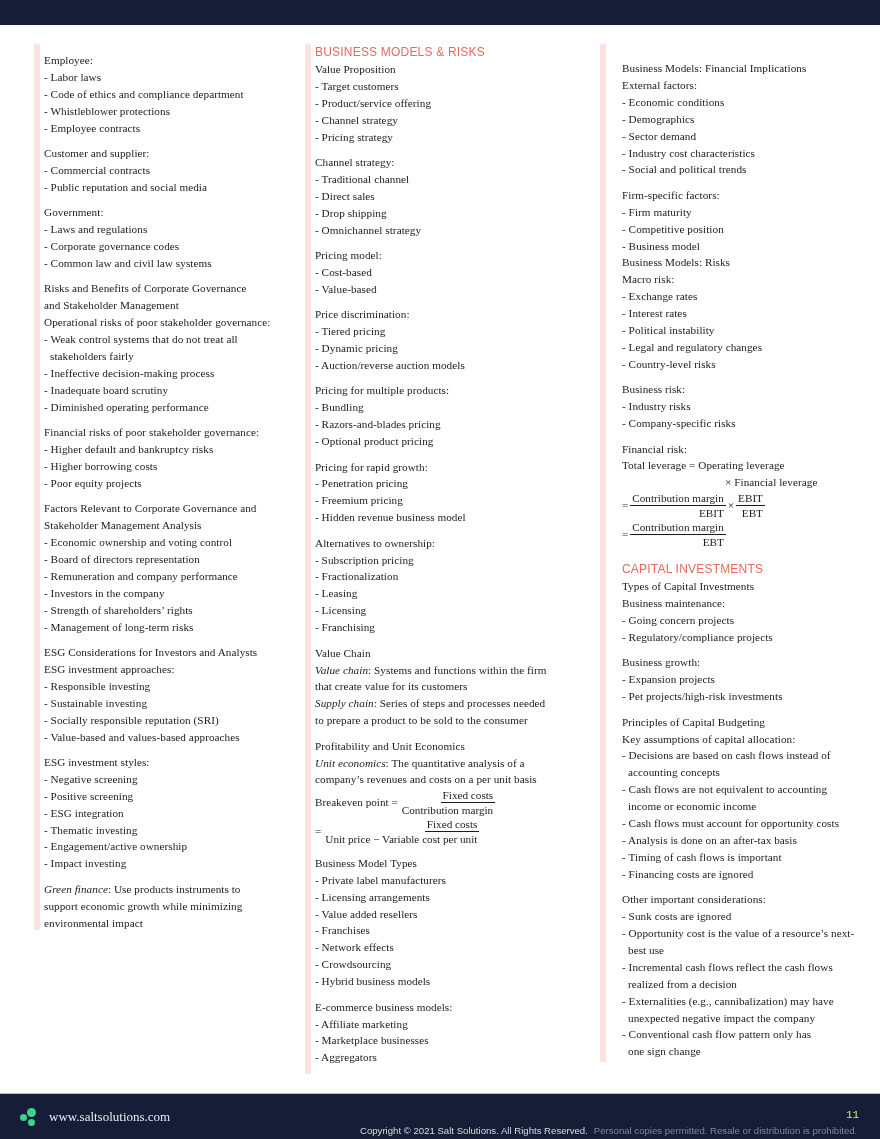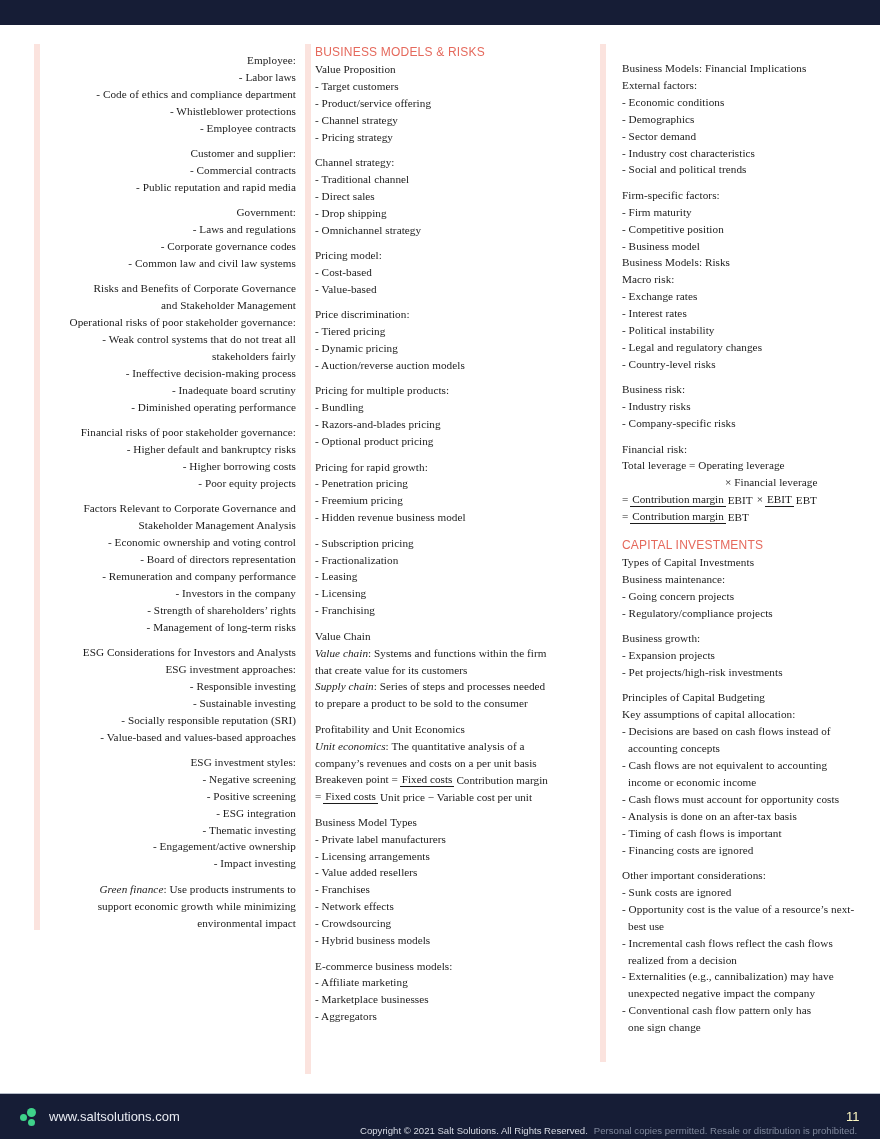--- a/index.html
+++ b/index.html
@@ -1,55 +1,55 @@
 <!DOCTYPE html>
 <html><head>
 <meta charset="utf-8">
 <style>
   * { box-sizing: border-box; margin: 0; padding: 0; }
   html, body { width: 880px; height: 1139px; background: #ffffff; overflow: hidden; }
   body { position: relative; font-family: "DejaVu Serif", "Liberation Serif", serif; color: #1b1b1b; }
   .topbar { position: absolute; left: 0; top: 0; width: 880px; height: 25px; background: #161d36; }
   .col { position: absolute; top: 44px; border-left: 6px solid #fbe3de; padding-left: 4px; font-size: 10.6px; line-height: 16.9px; }
-  .col1 { left: 34px; width: 262px; height: 886px; padding-top: 8px; text-align: right; }
+  .col1 { left: 34px; width: 262px; height: 886px; padding-top: 8px; }
   .col2 { left: 293px; width: 266px; height: 1030px; padding-left: 4px; margin-left: 12px; }
   .col3 { left: 600px; width: 290px; height: 1018px; padding-left: 16px; padding-top: 16px; }
   .line { white-space: nowrap; font-family: "Liberation Serif", serif; font-size: 11.2px; letter-spacing: 0.05px; }
   .b { font-weight: normal; }
   .i { font-style: italic; }
   .ind { padding-left: 6px; }
   .gap { height: 8.5px; }
   .section { font-family: "Liberation Sans", sans-serif; color: #e5695c; font-size: 12px; letter-spacing: 0.2px; line-height: 17px; }
   .formula { font-family: "Liberation Serif", serif; font-size: 11.2px; display: flex; align-items: center; white-space: nowrap; }
-  .frac { display: inline-flex; flex-direction: row; align-items: flex-end; margin: 0 2px; line-height: 14px; }
+  .frac { display: inline-flex; flex-direction: column; align-items: flex-end; margin: 0 2px; line-height: 14px; }
   .frac .num { border-bottom: 1px solid #1b1b1b; padding: 0 2px; }
   .frac .den { padding: 0 2px; }
   .footer { position: absolute; left: 0; top: 1093px; width: 880px; height: 46px; background: #161d36; border-top: 1px solid #b5bcc8; }
   .logo { position: absolute; left: 20px; top: 14px; width: 22px; height: 20px; }
   .dot { position: absolute; border-radius: 50%; background: #3fd28a; }
-  .url { position: absolute; left: 49px; top: 15px; color: #e8ebf2; font-family: Liberation Sans, sans-serif; font-size: 13px; }
+  .url { position: absolute; left: 49px; top: 15px; color: #e8ebf2; font-family: Liberation Serif, serif; font-size: 13px; }
   .copy { position: absolute; left: 360px; top: 18px; color: #d6dae3; font-family: "Liberation Sans", sans-serif; font-size: 9.6px; white-space: nowrap; margin-top: 13px; }
   .copy .muted { color: #7e879b; margin-left: 6px; }
-  .pgnum { position: absolute; left: 846px; top: 15px; color: #fef9c3; font-family: Liberation Sans, sans-serif; font-size: 13px; }
+  .pgnum { position: absolute; left: 846px; top: 15px; color: #bef264; font-family: Liberation Mono, monospace; font-size: 11px; }
 </style>
 </head>
 <body>
 
 <div class="topbar"></div>
 
 <div class="col col1">
   <div class="line">Employee:</div>
   <div class="line">- Labor laws</div>
   <div class="line">- Code of ethics and compliance department</div>
   <div class="line">- Whistleblower protections</div>
   <div class="line">- Employee contracts</div>
   <div class="gap"></div>
   <div class="line">Customer and supplier:</div>
   <div class="line">- Commercial contracts</div>
-  <div class="line">- Public reputation and rapid media</div>
+  <div class="line">- Public reputation and social media</div>
   <div class="gap"></div>
   <div class="line">Government:</div>
   <div class="line">- Laws and regulations</div>
   <div class="line">- Corporate governance codes</div>
   <div class="line">- Common law and civil law systems</div>
   <div class="gap"></div>
   <div class="line b">Risks and Benefits of Corporate Governance</div>
   <div class="line b">and Stakeholder Management</div>
   <div class="line">Operational risks of poor stakeholder governance:</div>
   <div class="line">- Weak control systems that do not treat all</div>
@@ -118,20 +118,21 @@
   <div class="line">Pricing for multiple products:</div>
   <div class="line">- Bundling</div>
   <div class="line">- Razors-and-blades pricing</div>
   <div class="line">- Optional product pricing</div>
   <div class="gap"></div>
   <div class="line">Pricing for rapid growth:</div>
   <div class="line">- Penetration pricing</div>
   <div class="line">- Freemium pricing</div>
   <div class="line">- Hidden revenue business model</div>
   <div class="gap"></div>
+  <div class="line">Alternatives to ownership:</div>
   <div class="line">- Subscription pricing</div>
   <div class="line">- Fractionalization</div>
   <div class="line">- Leasing</div>
   <div class="line">- Licensing</div>
   <div class="line">- Franchising</div>
   <div class="gap"></div>
   <div class="line b">Value Chain</div>
   <div class="line"><span class="i">Value chain</span><span>: Systems and functions within the firm</span></div>
   <div class="line">that create value for its customers</div>
   <div class="line"><span class="i">Supply chain</span><span>: Series of steps and processes needed</span></div>

